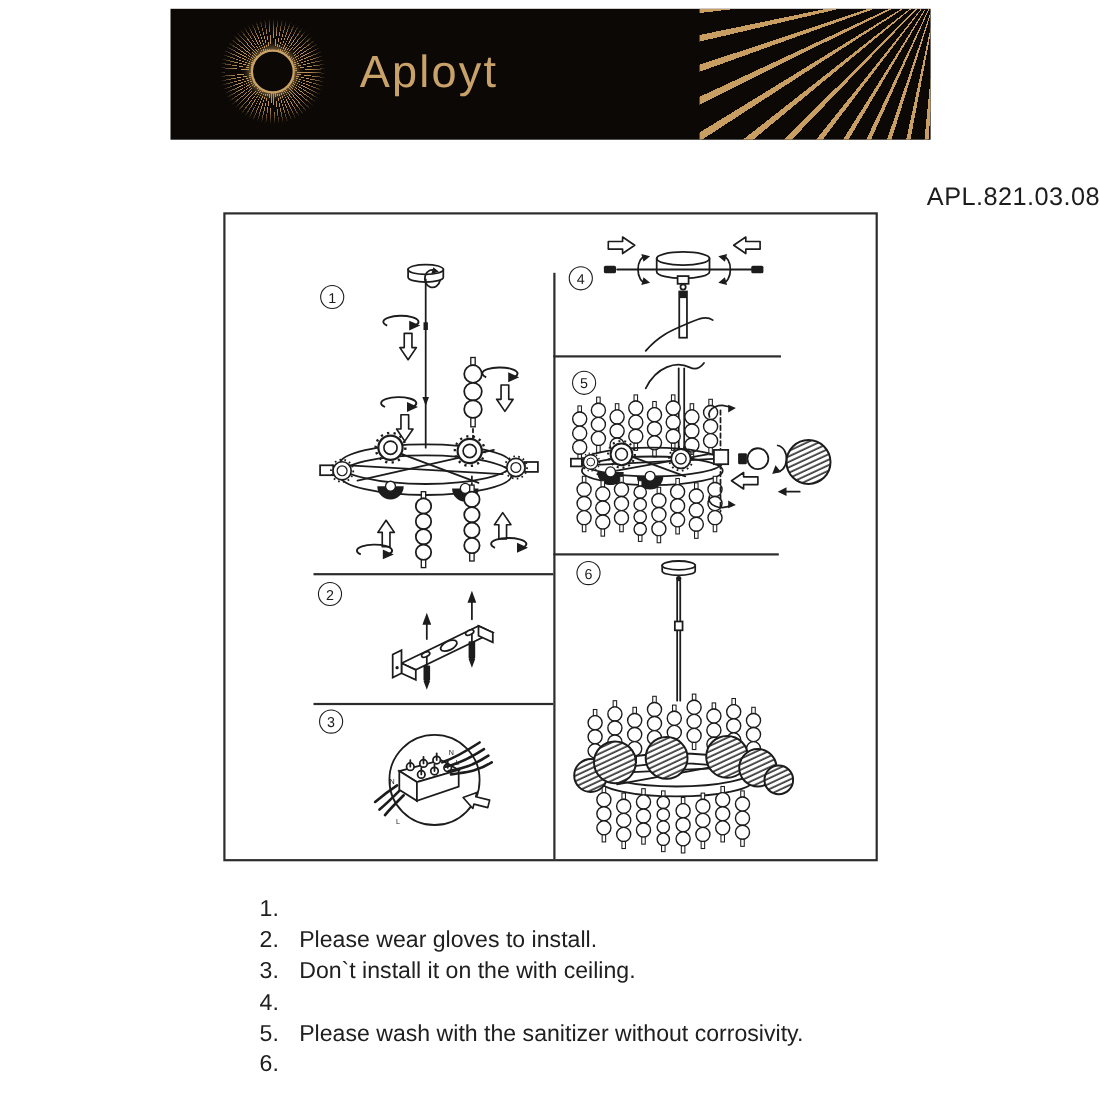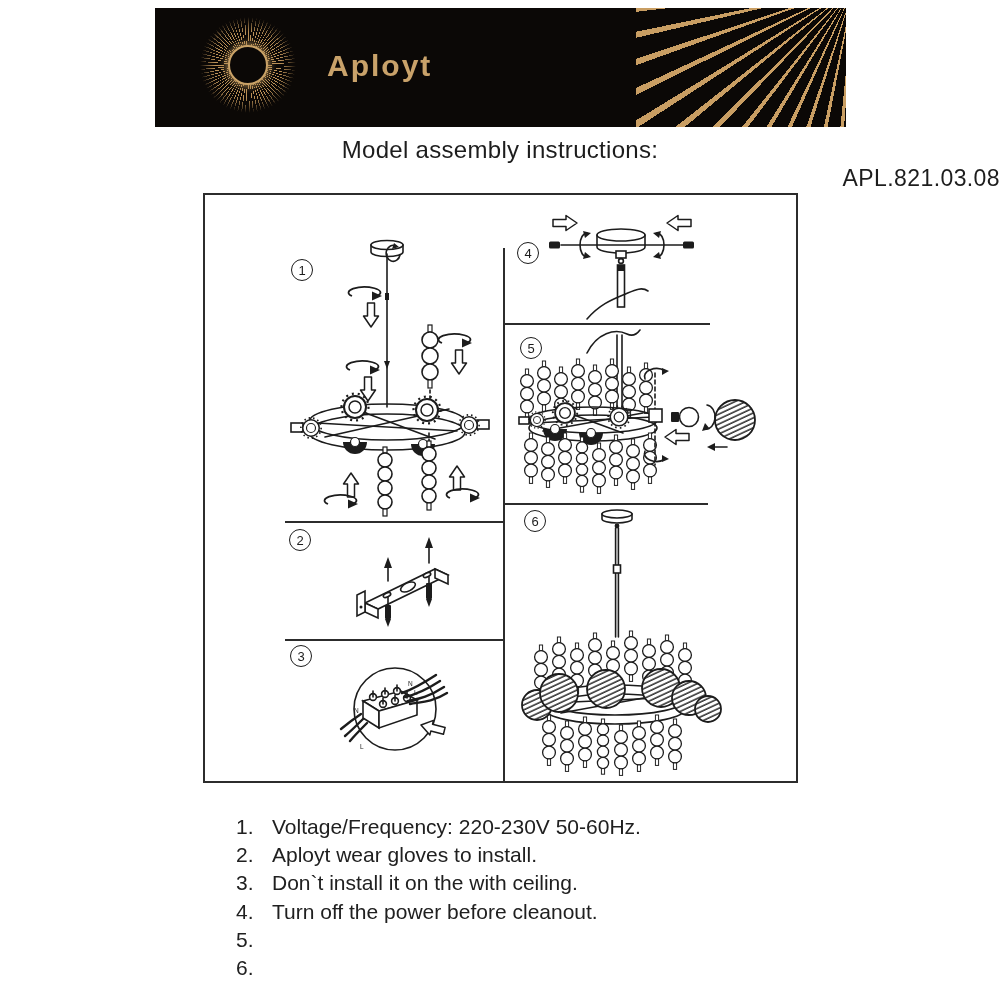--- a/index.html
+++ b/index.html
@@ -9,21 +9,21 @@
   .band{position:absolute;left:155px;top:8px;width:691px;height:119px;background:#0b0806;overflow:hidden;}
   .starburst{position:absolute;left:45px;top:9px;width:96px;height:96px;}
   .starburst::before{content:"";position:absolute;inset:0;border-radius:50%;
       background:repeating-conic-gradient(#bb9158 0deg 1.2deg, transparent 1.2deg 4.8deg);
       -webkit-mask:radial-gradient(circle closest-side, transparent 0 19px, #000 20px 33px, rgba(0,0,0,.55) 41px, transparent 48px);
       mask:radial-gradient(circle closest-side, transparent 0 19px, #000 20px 33px, rgba(0,0,0,.55) 41px, transparent 48px);}
   .starburst::after{content:"";position:absolute;left:50%;top:50%;width:36px;height:36px;
       transform:translate(-50%,-50%);border-radius:50%;border:2px solid #c9a267;
       box-shadow:0 0 7px 2px rgba(190,150,90,.75);background:#0b0806;}
   .brand{position:absolute;left:172px;top:50%;transform:translateY(-55%);
-      font-size:30px;letter-spacing:2px;color:#c9a26a;font-weight:700;}
+      font-size:41px;letter-spacing:2px;color:#c9a26a;font-weight:400;}
   .fan{position:absolute;right:0;top:0;width:210px;height:100%;
       background:repeating-conic-gradient(from 138deg at 104% -18%, #c99e63 0deg 1.5deg, transparent 1.5deg 6.6deg);}
   
   .title{position:absolute;left:0;top:136px;width:100%;text-align:center;
       font-size:24px;font-weight:500;letter-spacing:.3px;color:#1d1d1d;}
   .model{position:absolute;left:0;top:165px;width:100%;text-align:right;
       font-size:23px;font-weight:500;letter-spacing:.4px;color:#1d1d1d;}
   
   .diagram{position:absolute;left:203px;top:193px;width:595px;height:590px;
       border:2px solid #2c2c2c;background:#fff;box-sizing:border-box;}
@@ -95,21 +95,20 @@
 </svg>
 
 <div class="page">
 
   <header class="band">
     <div class="starburst"></div>
     <div class="brand">Aployt</div>
     <div class="fan"></div>
   </header>
 
-  <div class="title">Model assembly instructions:</div>
   <div class="model">APL.821.03.08</div>
 
   <div class="diagram">
 
     <div class="vd" style="left:298px;top:53px;width:2px;height:533px;"></div>
     <div class="hd" style="left:80px;top:326px;width:218px;height:2px;"></div>
     <div class="hd" style="left:80px;top:444px;width:218px;height:2px;"></div>
     <div class="hd" style="left:298px;top:128px;width:207px;height:2px;"></div>
     <div class="hd" style="left:298px;top:308px;width:205px;height:2px;"></div>
 
@@ -339,35 +338,34 @@
       <circle cx="103" cy="184" r="19" fill="url(#hatch)" stroke="#1c1c1c" stroke-width="1.8"></circle>
       <circle cx="158" cy="183" r="19" fill="url(#hatch)" stroke="#1c1c1c" stroke-width="1.8"></circle>
       <circle cx="186" cy="193" r="17" fill="url(#hatch)" stroke="#1c1c1c" stroke-width="1.8"></circle>
       <circle cx="205" cy="204" r="13" fill="url(#hatch)" stroke="#1c1c1c" stroke-width="1.8"></circle>
     </svg>
   </div>
 
   <ol class="notes">
     <li class="note">
         <span class="num">1.</span>
-        <span>Voltage/Frequency: 220-230V 50-60Hz.</span>
       </li>
     <li class="note">
         <span class="num">2.</span>
-        <span>Aployt wear gloves to install.</span>
+        <span>Please wear gloves to install.</span>
       </li>
     <li class="note">
         <span class="num">3.</span>
         <span>Don`t install it on the with ceiling.</span>
       </li>
     <li class="note">
         <span class="num">4.</span>
-        <span>Turn off the power before cleanout.</span>
       </li>
     <li class="note">
         <span class="num">5.</span>
+        <span>Please wash with the sanitizer without corrosivity.</span>
       </li>
     <li class="note">
         <span class="num">6.</span>
       </li>
   </ol>
 
 </div>
 
 </body></html>

